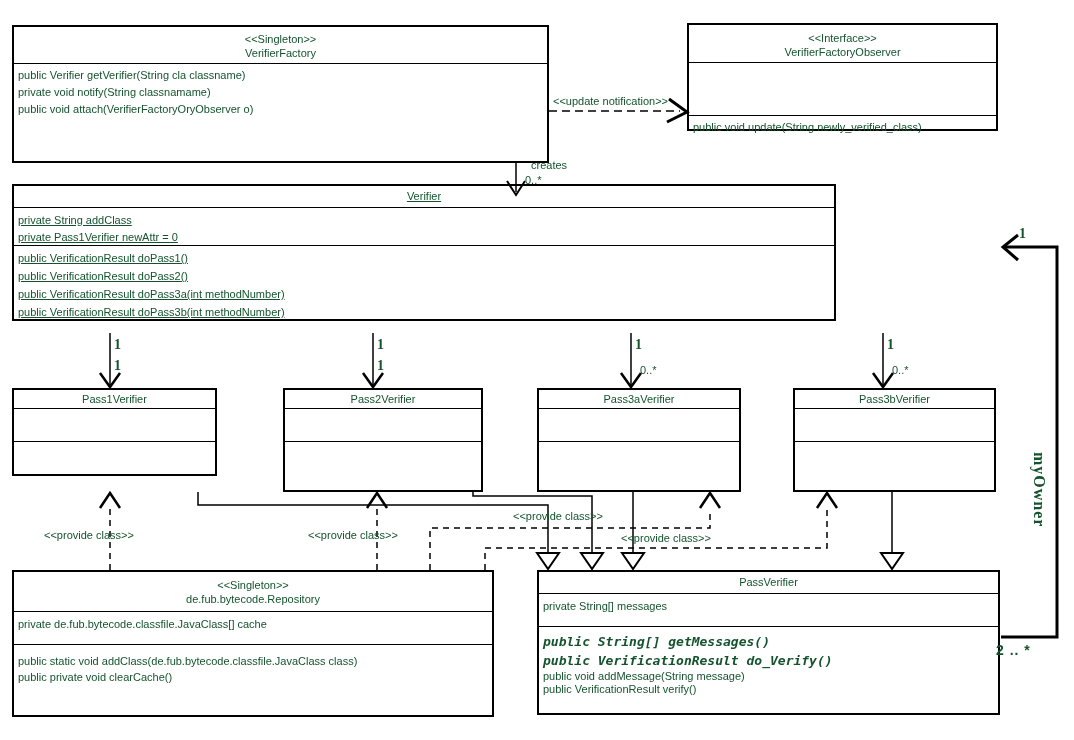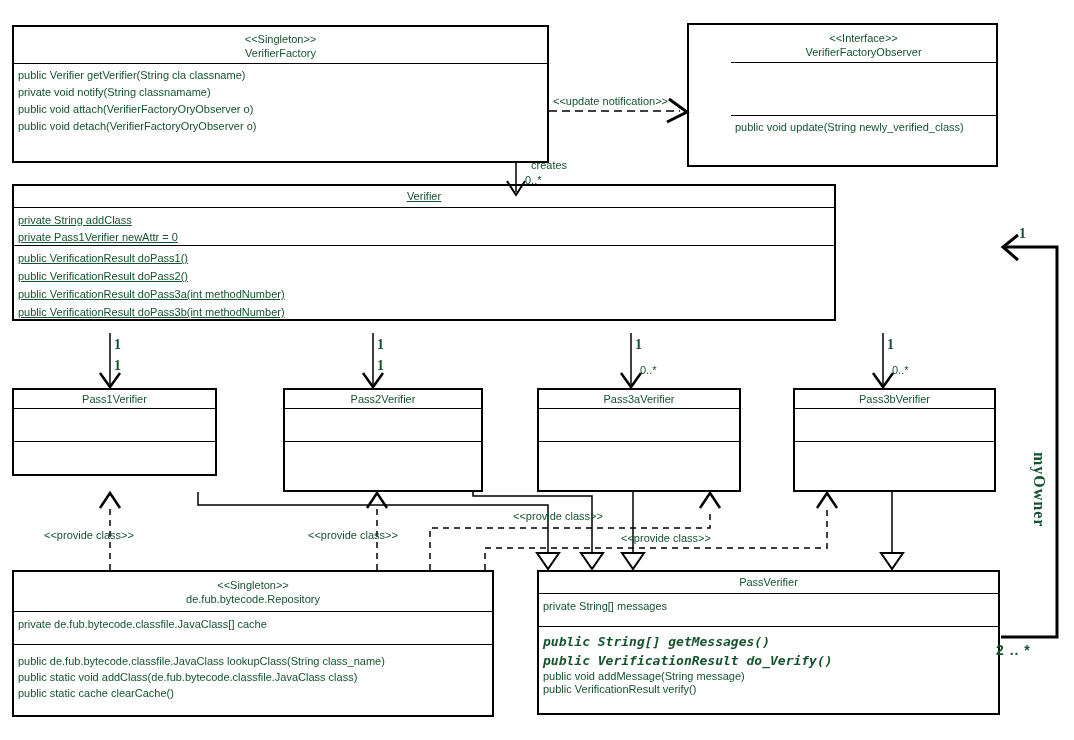--- a/index.html
+++ b/index.html
@@ -26,25 +26,24 @@
 
   <div class="cls" style="left:12px;top:25px;width:537px;height:138px;">
     <div class="c-title" style="height:37px;padding-top:5px;">
       <div class="tline">&lt;&lt;Singleton&gt;&gt;</div>
       <div class="tline">VerifierFactory</div>
     </div>
     <div class="c-methods" style="padding-top:3px;">
       <div class="mline" style="line-height:17px;">public Verifier getVerifier(String cla classname)</div>
       <div class="mline" style="line-height:17px;">private void notify(String classnamame)</div>
       <div class="mline" style="line-height:17px;">public void attach(VerifierFactoryOryObserver o)</div>
-      <div class="mline" style="line-height:17px;">public void detach(VerifierFactoryOryObserver o)</div>
-    </div>
-  </div>
-
-  <div class="cls" style="left:687px;top:23px;width:311px;height:144px;padding-left:42px;">
+    </div>
+  </div>
+
+  <div class="cls" style="left:687px;top:23px;width:311px;height:108px;">
     <div class="c-title" style="height:38px;padding-top:6px;">
       <div class="tline">&lt;&lt;Interface&gt;&gt;</div>
       <div class="tline">VerifierFactoryObserver</div>
     </div>
     <div class="c-attrs" style="height:53px;"></div>
     <div class="c-methods" style="padding-top:5px;">
       <div class="mline">public void update(String newly_verified_class)</div>
     </div>
   </div>
 
@@ -98,23 +97,22 @@
 
   <div class="cls" style="left:12px;top:570px;width:482px;height:147px;">
     <div class="c-title" style="height:40px;padding-top:6px;">
       <div class="tline">&lt;&lt;Singleton&gt;&gt;</div>
       <div class="tline">de.fub.bytecode.Repository</div>
     </div>
     <div class="c-attrs" style="height:33px;padding-top:6px;">
       <div class="mline">private de.fub.bytecode.classfile.JavaClass[] cache</div>
     </div>
     <div class="c-methods" style="padding-top:8px;">
-      <div class="mline" style="line-height:16px;">public de.fub.bytecode.classfile.JavaClass lookupClass(String class_name)</div>
       <div class="mline" style="line-height:16px;">public static void addClass(de.fub.bytecode.classfile.JavaClass class)</div>
-      <div class="mline" style="line-height:16px;">public static cache clearCache()</div>
+      <div class="mline" style="line-height:16px;">public private void clearCache()</div>
     </div>
   </div>
 
   <div class="cls" style="left:537px;top:570px;width:463px;height:145px;">
     <div class="c-title" style="height:22px;line-height:21px;">
       <span>PassVerifier</span>
     </div>
     <div class="c-attrs" style="height:33px;padding-top:6px;">
       <div class="mline">private String[] messages</div>
     </div>

